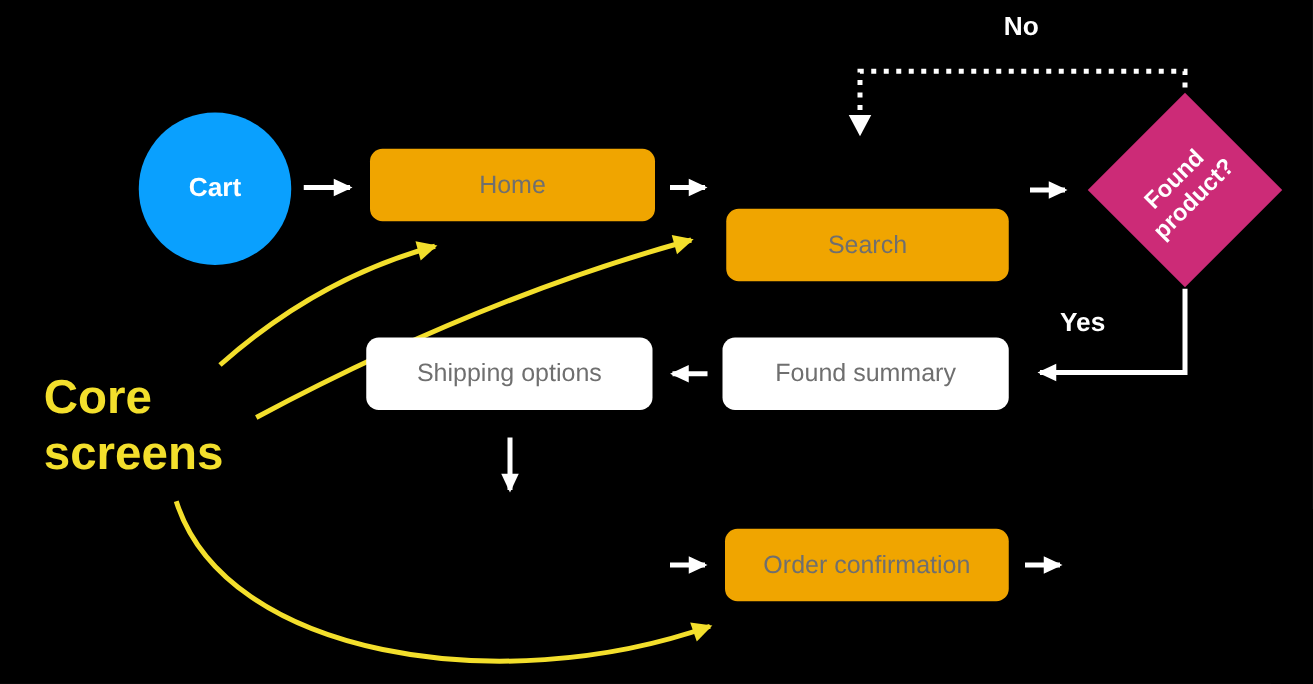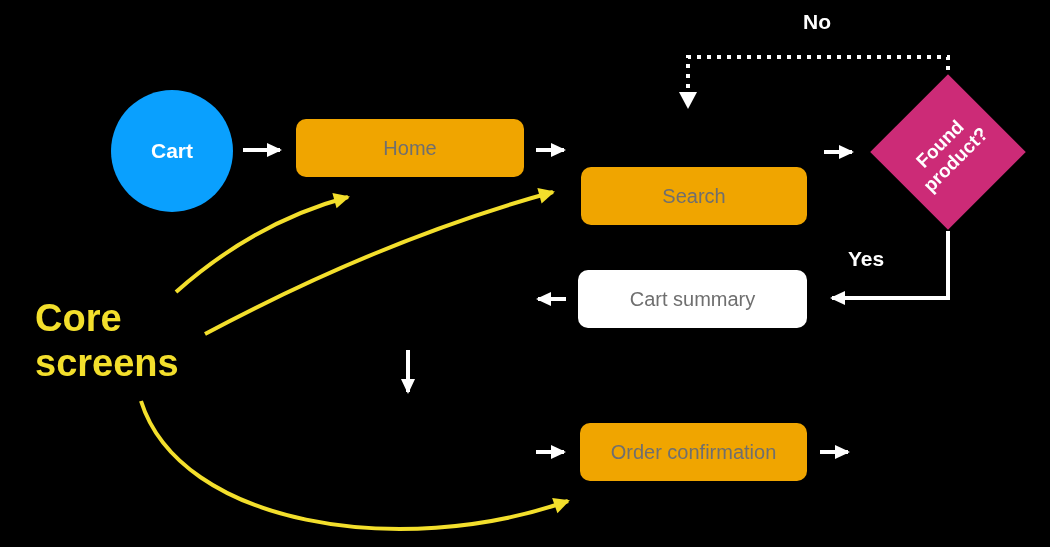--- a/index.html
+++ b/index.html
@@ -100,23 +100,26 @@
   <div class="node box orange" style="left:581px; top:119px; width:226px;margin-top:48px;">
     <span>Search</span>
   </div>
 
   <div class="diamond"></div>
   <div style="position:absolute; left:893px; top:97px; width:110px; height:110px; pointer-events:none;">
     <div class="diamond-label">Found product?</div>
   </div>
 
   <div class="node box white" style="left:578px; top:270px; width:229px;">
-    <span>Cart summary</span>
+    <span>Found summary</span>
   </div>
 
+  <div class="node box white" style="left:293px; top:270px; width:229px;">
+    <span>Shipping options</span>
+  </div>
 
 
   <div class="node box orange" style="left:580px; top:423px; width:227px; height:58px;">
     <span>Order confirmation</span>
   </div>
 
 
   <div class="edge-label" style="left:803px; top:10px;">No</div>
   <div class="edge-label" style="left:848px; top:247px;">Yes</div>
 

